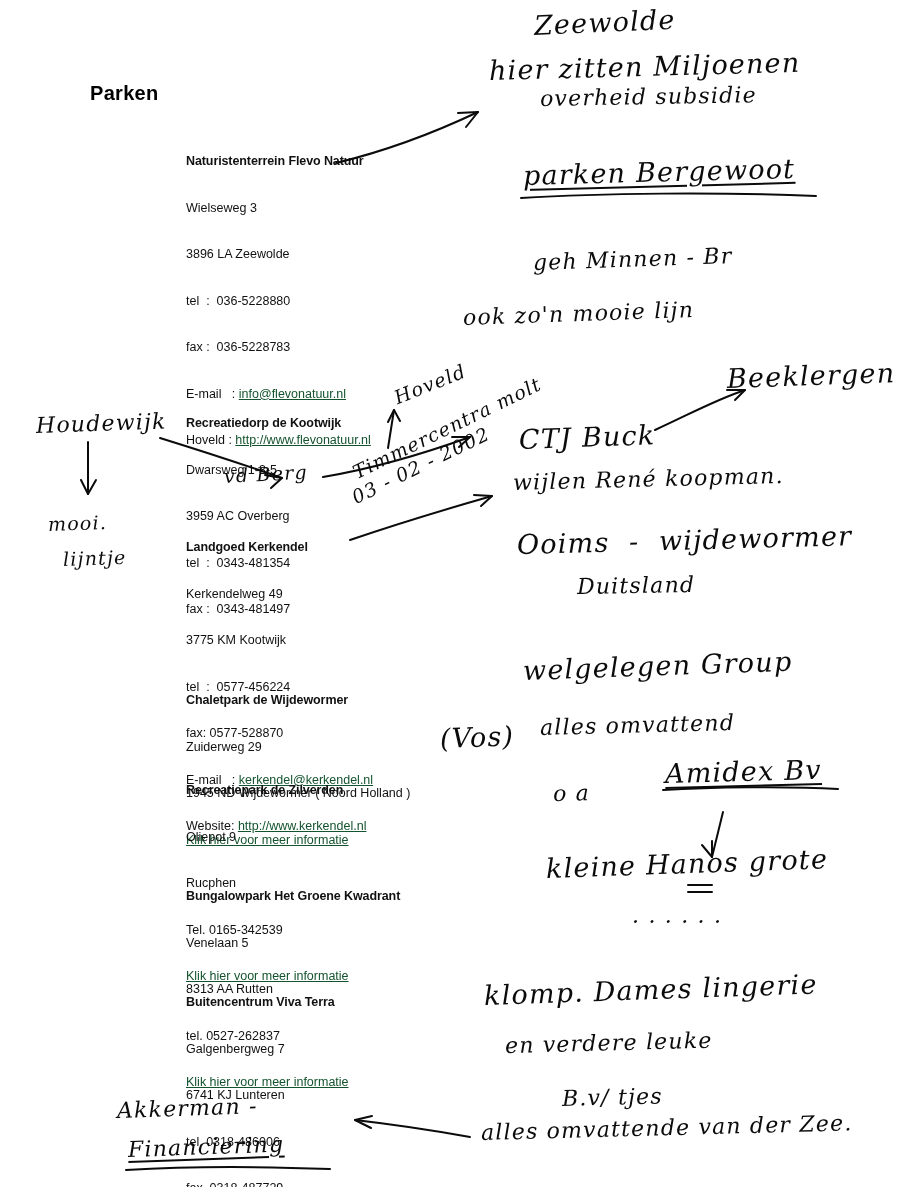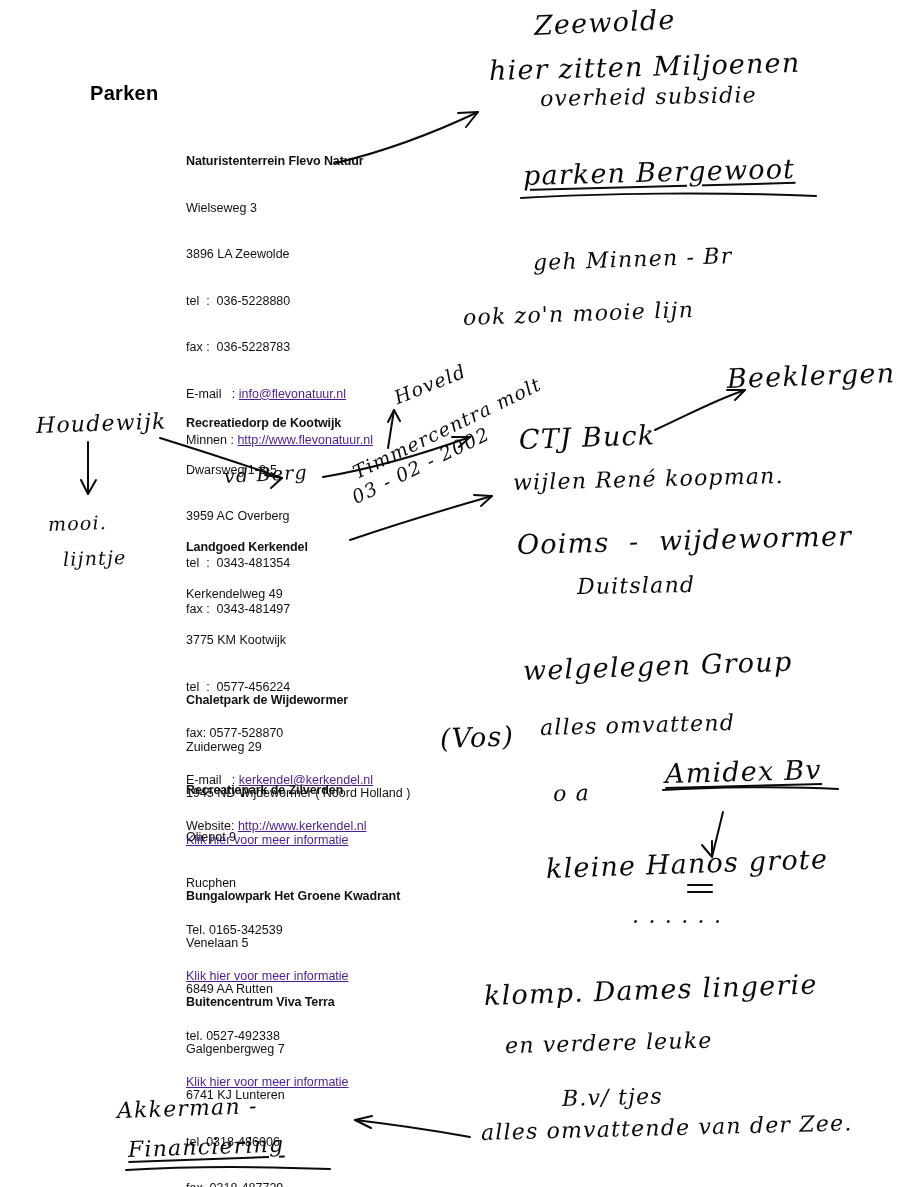--- a/index.html
+++ b/index.html
@@ -29,21 +29,21 @@
     white-space: pre;
   }
   .typed .ttl {
     font-weight: bold;
     font-size: 12.5px;
     letter-spacing: -0.1px;
   }
   .typed .ln { display: block; }
   .typed .lnk {
     text-decoration: underline;
-    color: #4c1d95;
+    color: #14532d;
   }
   .page-title {
     position: absolute;
     left: 90px;
     top: 82px;
     font-size: 20px;
     font-weight: bold;
     letter-spacing: 0.3px;
   }
 
@@ -82,21 +82,21 @@
 
   <div class="page-title">Parken</div>
 
   <div class="typed" style="left:186px; top:123px;">
     <span class="ln ttl">Naturistenterrein Flevo Natuur</span>
     <span class="ln">Wielseweg 3</span>
     <span class="ln">3896 LA Zeewolde</span>
     <span class="ln">tel  :  036-5228880</span>
     <span class="ln">fax :  036-5228783</span>
     <span class="ln"><span>E-mail   : </span><span class="lnk">info@flevonatuur.nl</span></span>
-    <span class="ln"><span>Minnen : </span><span class="lnk">http://www.flevonatuur.nl</span></span>
+    <span class="ln"><span>Hoveld : </span><span class="lnk">http://www.flevonatuur.nl</span></span>
   </div>
 
 
   <div class="typed" style="left:186px; top:385px;">
     <span class="ln ttl">Recreatiedorp de Kootwijk</span>
     <span class="ln">Dwarsweg 1-3-5</span>
     <span class="ln">3959 AC Overberg</span>
     <span class="ln">tel  :  0343-481354</span>
     <span class="ln">fax :  0343-481497</span>
   </div>
@@ -122,22 +122,22 @@
     <span class="ln ttl">Recreatiepark de Zilverden</span>
     <span class="ln">Oliepot 9</span>
     <span class="ln">Rucphen</span>
     <span class="ln">Tel. 0165-342539</span>
     <span class="ln lnk">Klik hier voor meer informatie</span>
   </div>
 
   <div class="typed" style="left:186px; top:858px;">
     <span class="ln ttl">Bungalowpark Het Groene Kwadrant</span>
     <span class="ln">Venelaan 5</span>
-    <span class="ln">6849 AA Rutten</span>
-    <span class="ln">tel. 0527-492338</span>
+    <span class="ln">8313 AA Rutten</span>
+    <span class="ln">tel. 0527-262837</span>
     <span class="ln lnk">Klik hier voor meer informatie</span>
   </div>
 
   <div class="typed" style="left:186px; top:964px;">
     <span class="ln ttl">Buitencentrum Viva Terra</span>
     <span class="ln">Galgenbergweg 7</span>
     <span class="ln">6741 KJ Lunteren</span>
     <span class="ln">tel. 0318-486006</span>
     <span class="ln">fax. 0318-487729</span>
     

